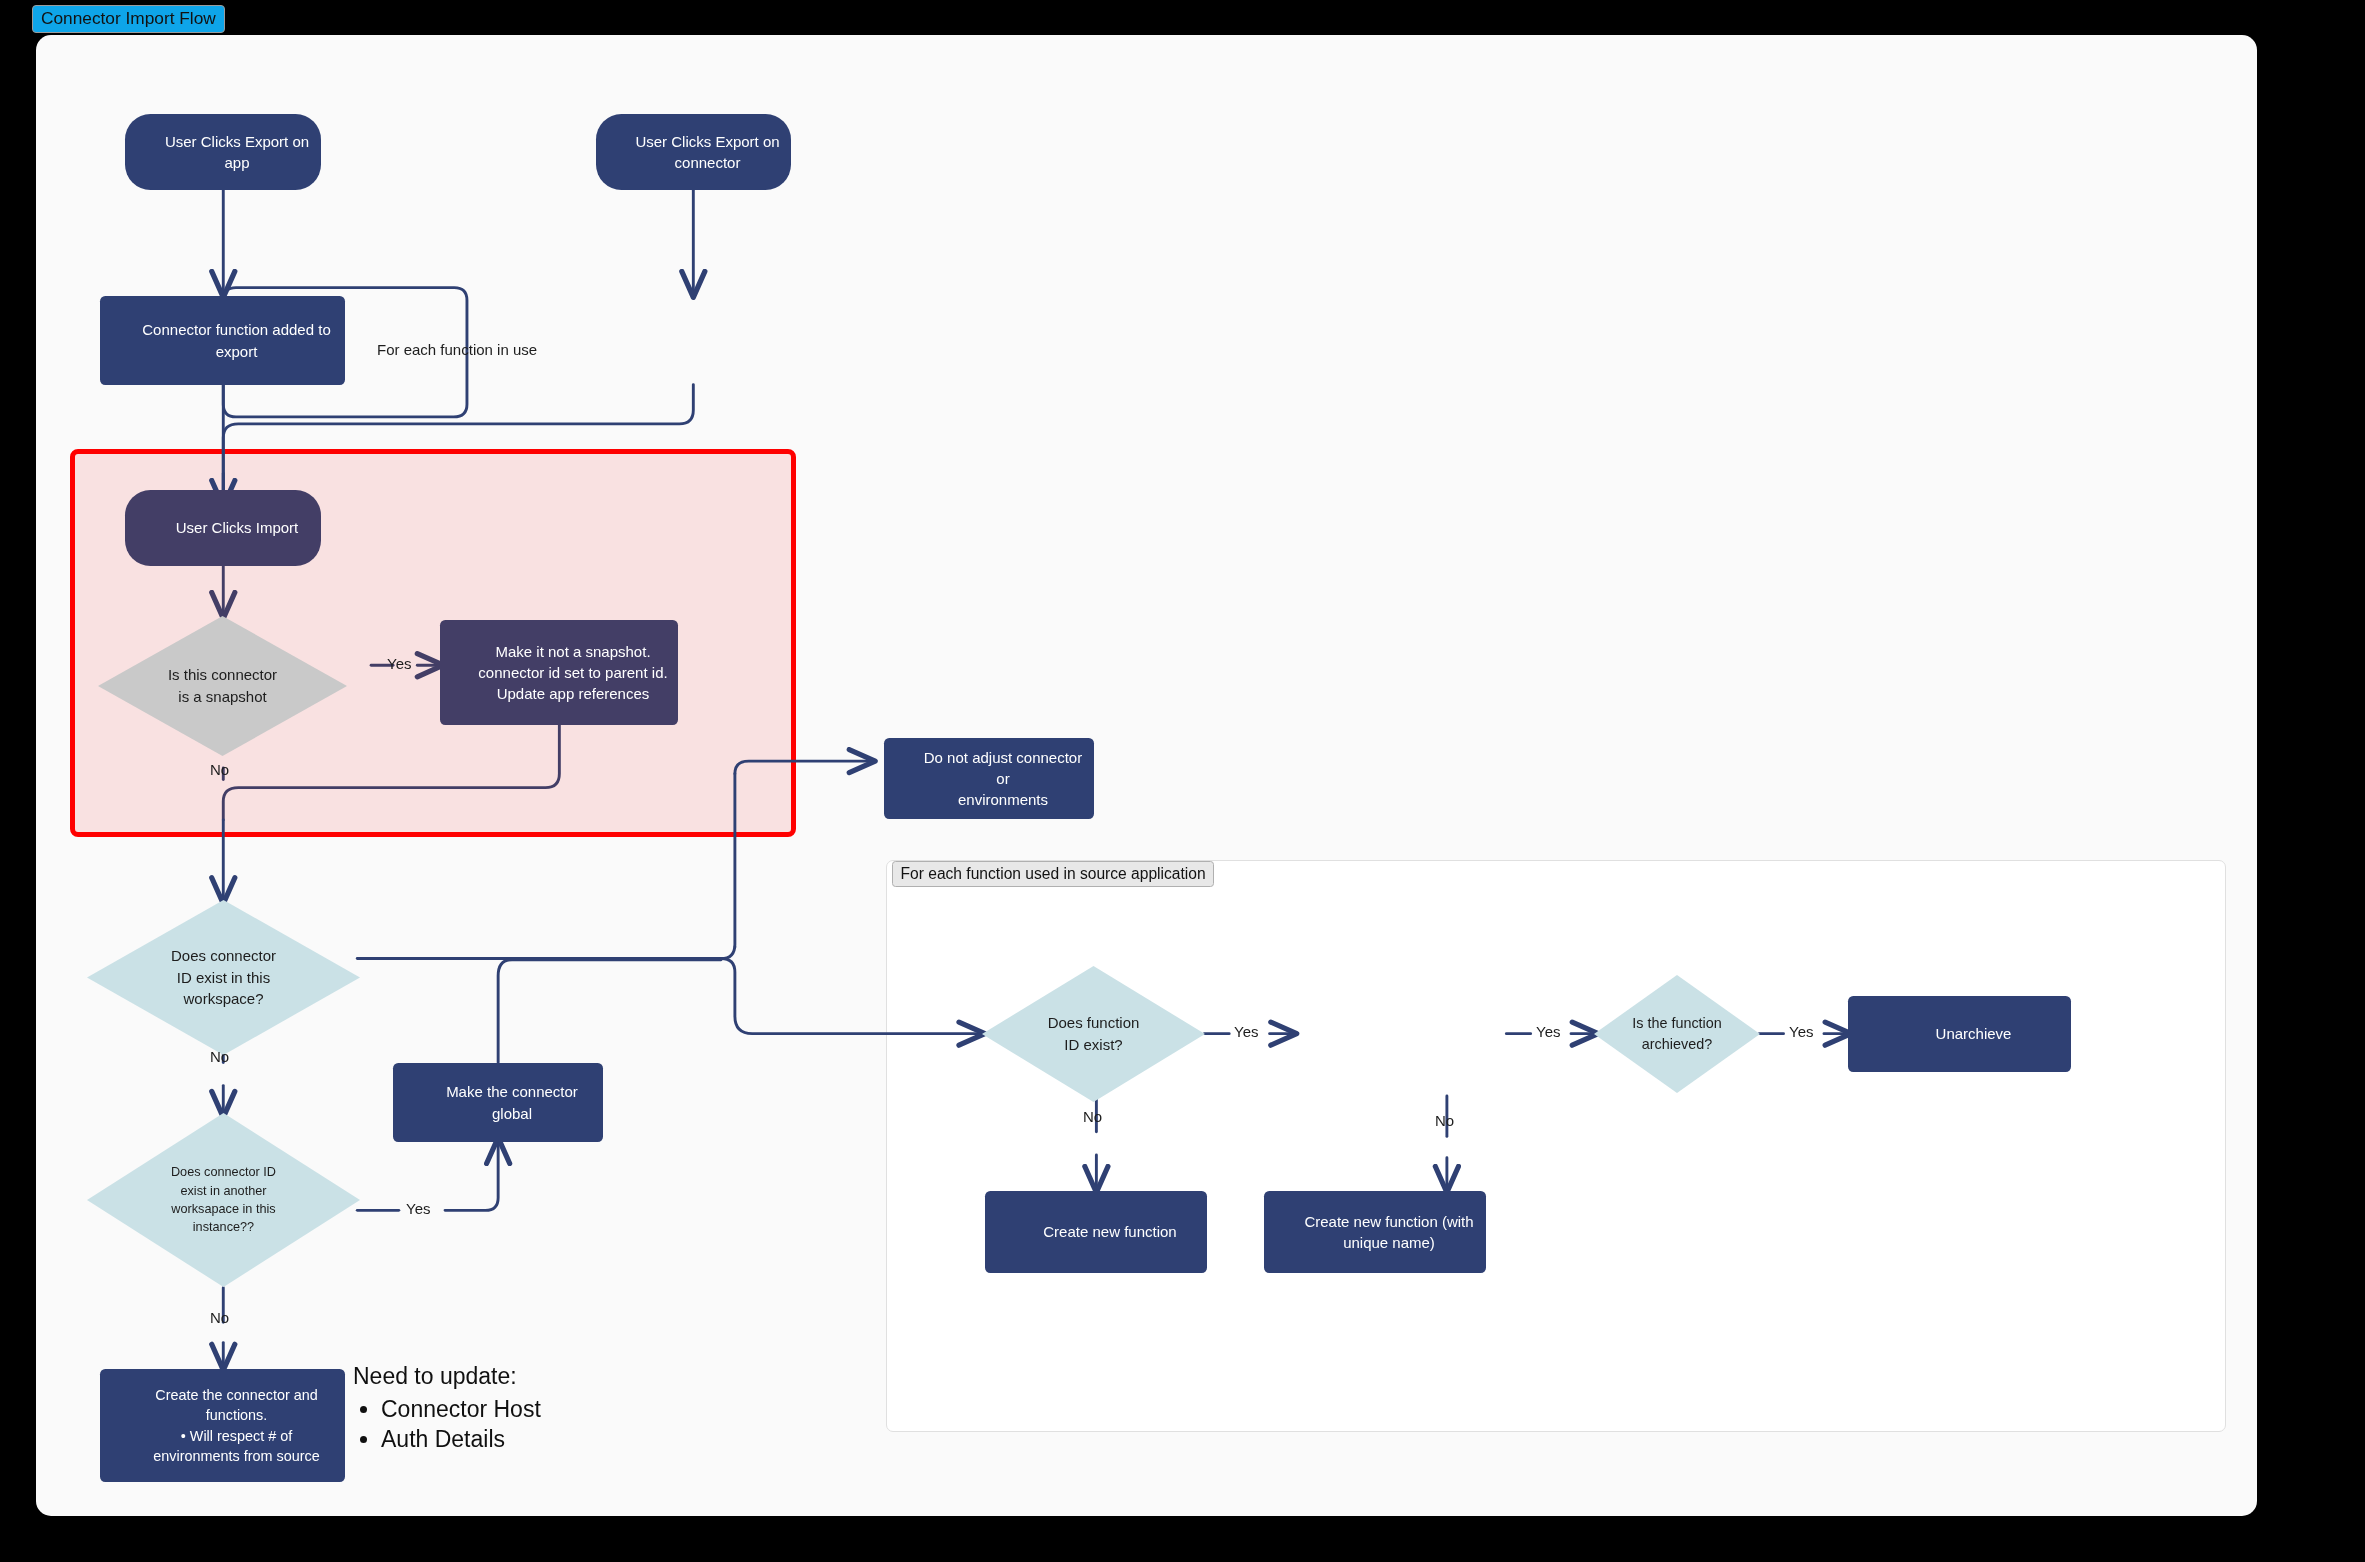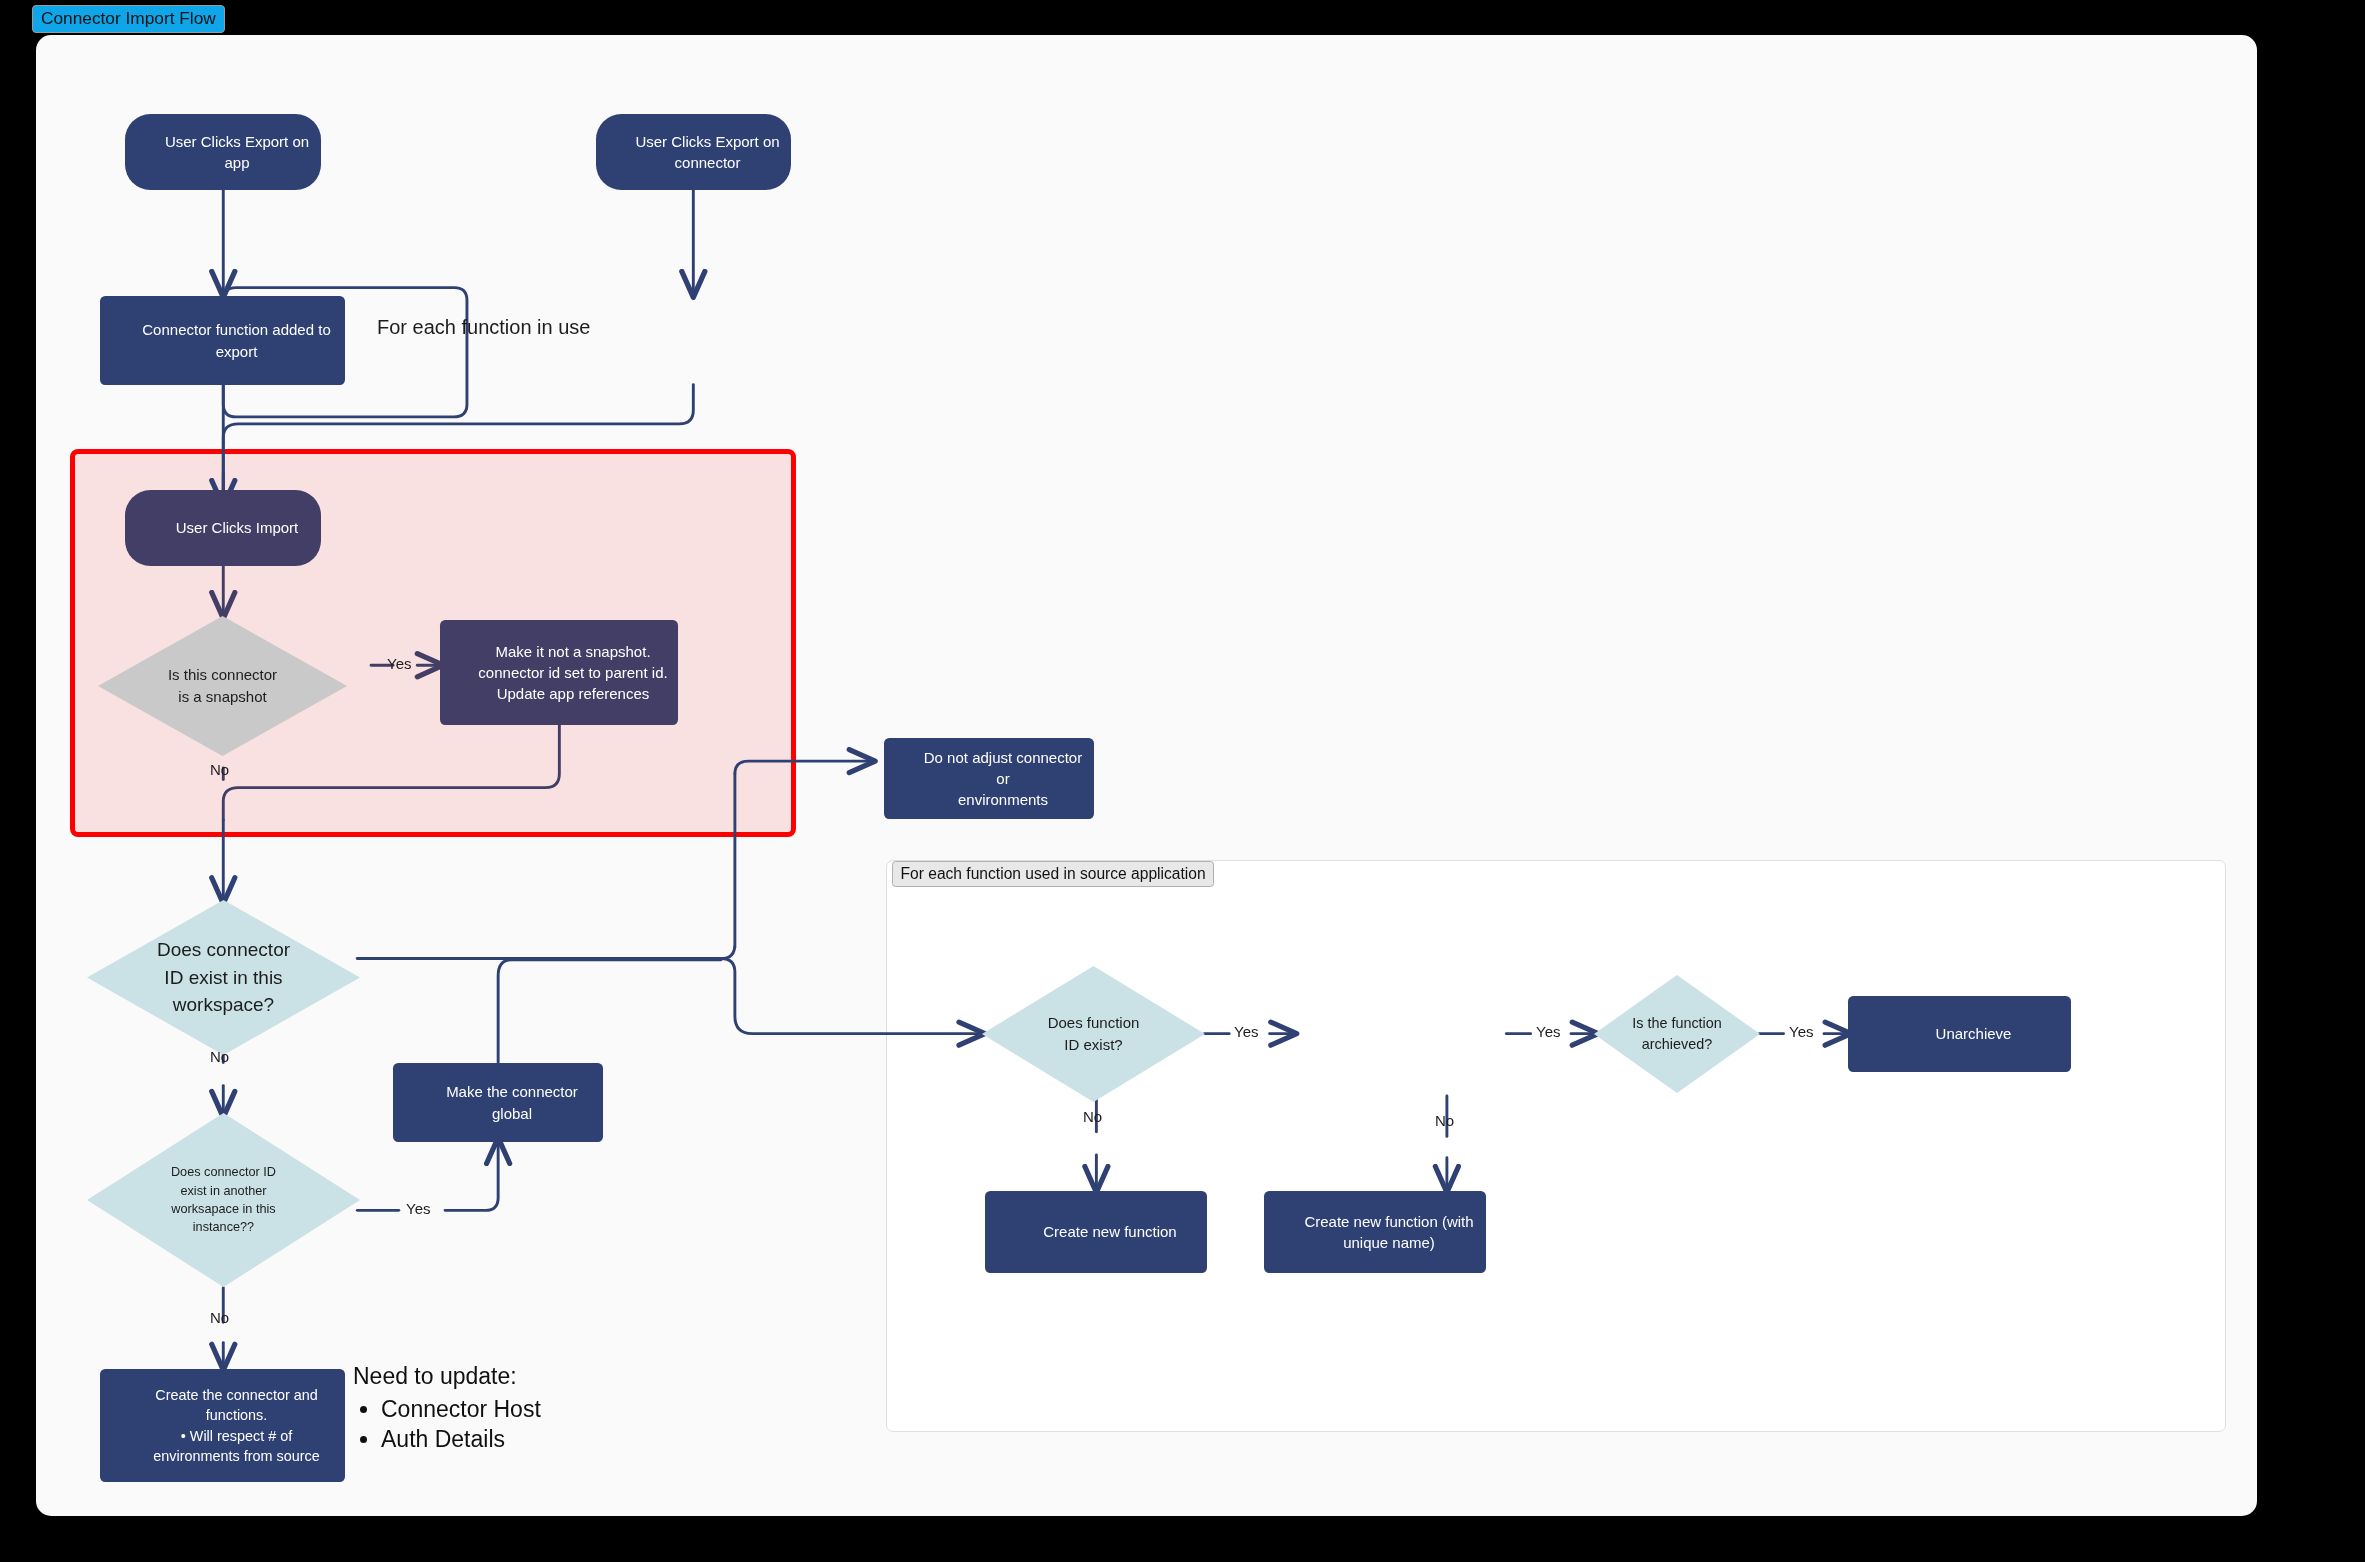--- a/index.html
+++ b/index.html
@@ -182,22 +182,22 @@
     color: #1d1d1d;
     z-index: 22;
     white-space: nowrap;
     background: transparent;
   }
 
   
   #loop-label {
     position: absolute;
     left: 377px;
-    top: 316px;
-    font-size: 20px;
+    top: 341px;
+    font-size: 15px;
     color: #1d1d1d;
     z-index: 22;
     white-space: nowrap;
   }
 
   
   #side-note {
     position: absolute;
     left: 353px;
     top: 1363px;
@@ -354,21 +354,21 @@
 
   <div class="node process" style="left:884px; top:738px; width:210px; height:81px;">
     <span class="txt">Do not adjust connector or
 environments</span>
   </div>
 
   <div class="diamond" style="left:87px; top:900px; width:273px; height:155px;">
     <svg class="dshape" viewBox="0 0 472 268" preserveAspectRatio="none" xmlns="http://www.w3.org/2000/svg">
       <polygon points="236,0 472,134 236,268 0,134" fill="#CAE1E6"></polygon>
     </svg>
-    <div class="dlabel" style="font-size:19px;">Does connector
+    <div class="dlabel" style="font-size:15px;">Does connector
 ID exist in this
 workspace?</div>
   </div>
 
   <div class="edge-label" style="left:210px; top:1048px;">No</div>
 
   <div class="diamond" style="left:87px; top:1113px; width:273px; height:174px;">
     <svg class="dshape" viewBox="0 0 472 302" preserveAspectRatio="none" xmlns="http://www.w3.org/2000/svg">
       <polygon points="236,0 472,151 236,302 0,151" fill="#CAE1E6"></polygon>
     </svg>

